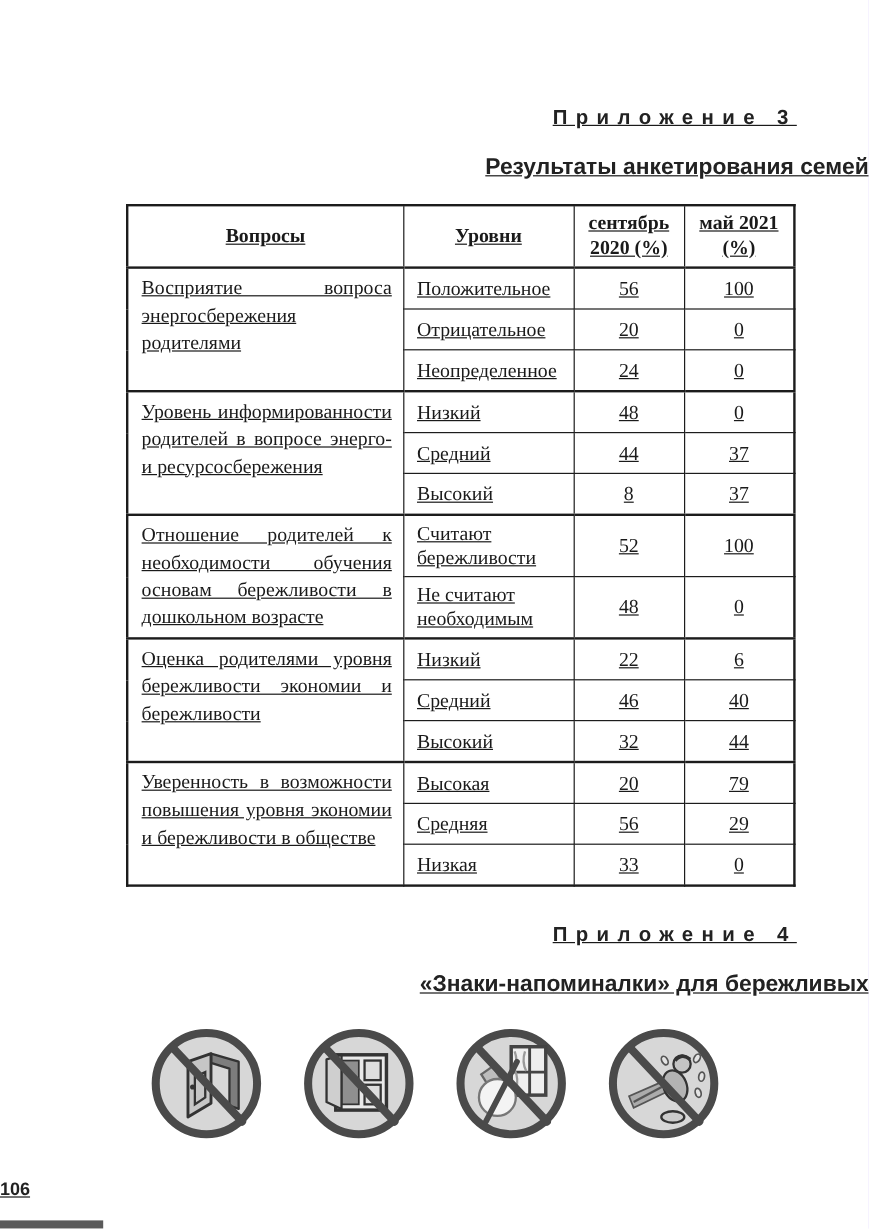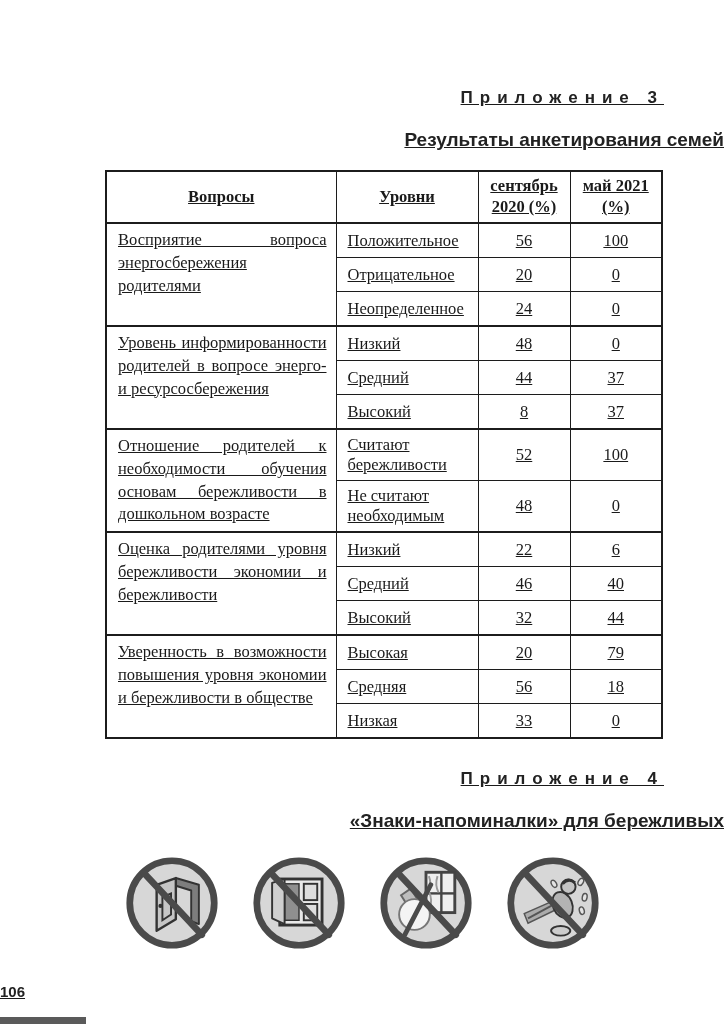--- a/index.html
+++ b/index.html
@@ -181,21 +181,21 @@
 
       <tr class="gstart">
         <td class="q" rowspan="3">Уверенность в возможности повышения уровня экономии и бережливости в обществе</td>
         <td class="level">Высокая</td>
         <td class="num">20</td>
         <td class="num">79</td>
       </tr>
       <tr>
         <td class="level">Средняя</td>
         <td class="num">56</td>
-        <td class="num">18</td>
+        <td class="num">29</td>
       </tr>
       <tr>
         <td class="level">Низкая</td>
         <td class="num">33</td>
         <td class="num">0</td>
       </tr>
     </tbody>
   </table>
 
   <div class="appendix-label second">Приложение 4</div>

